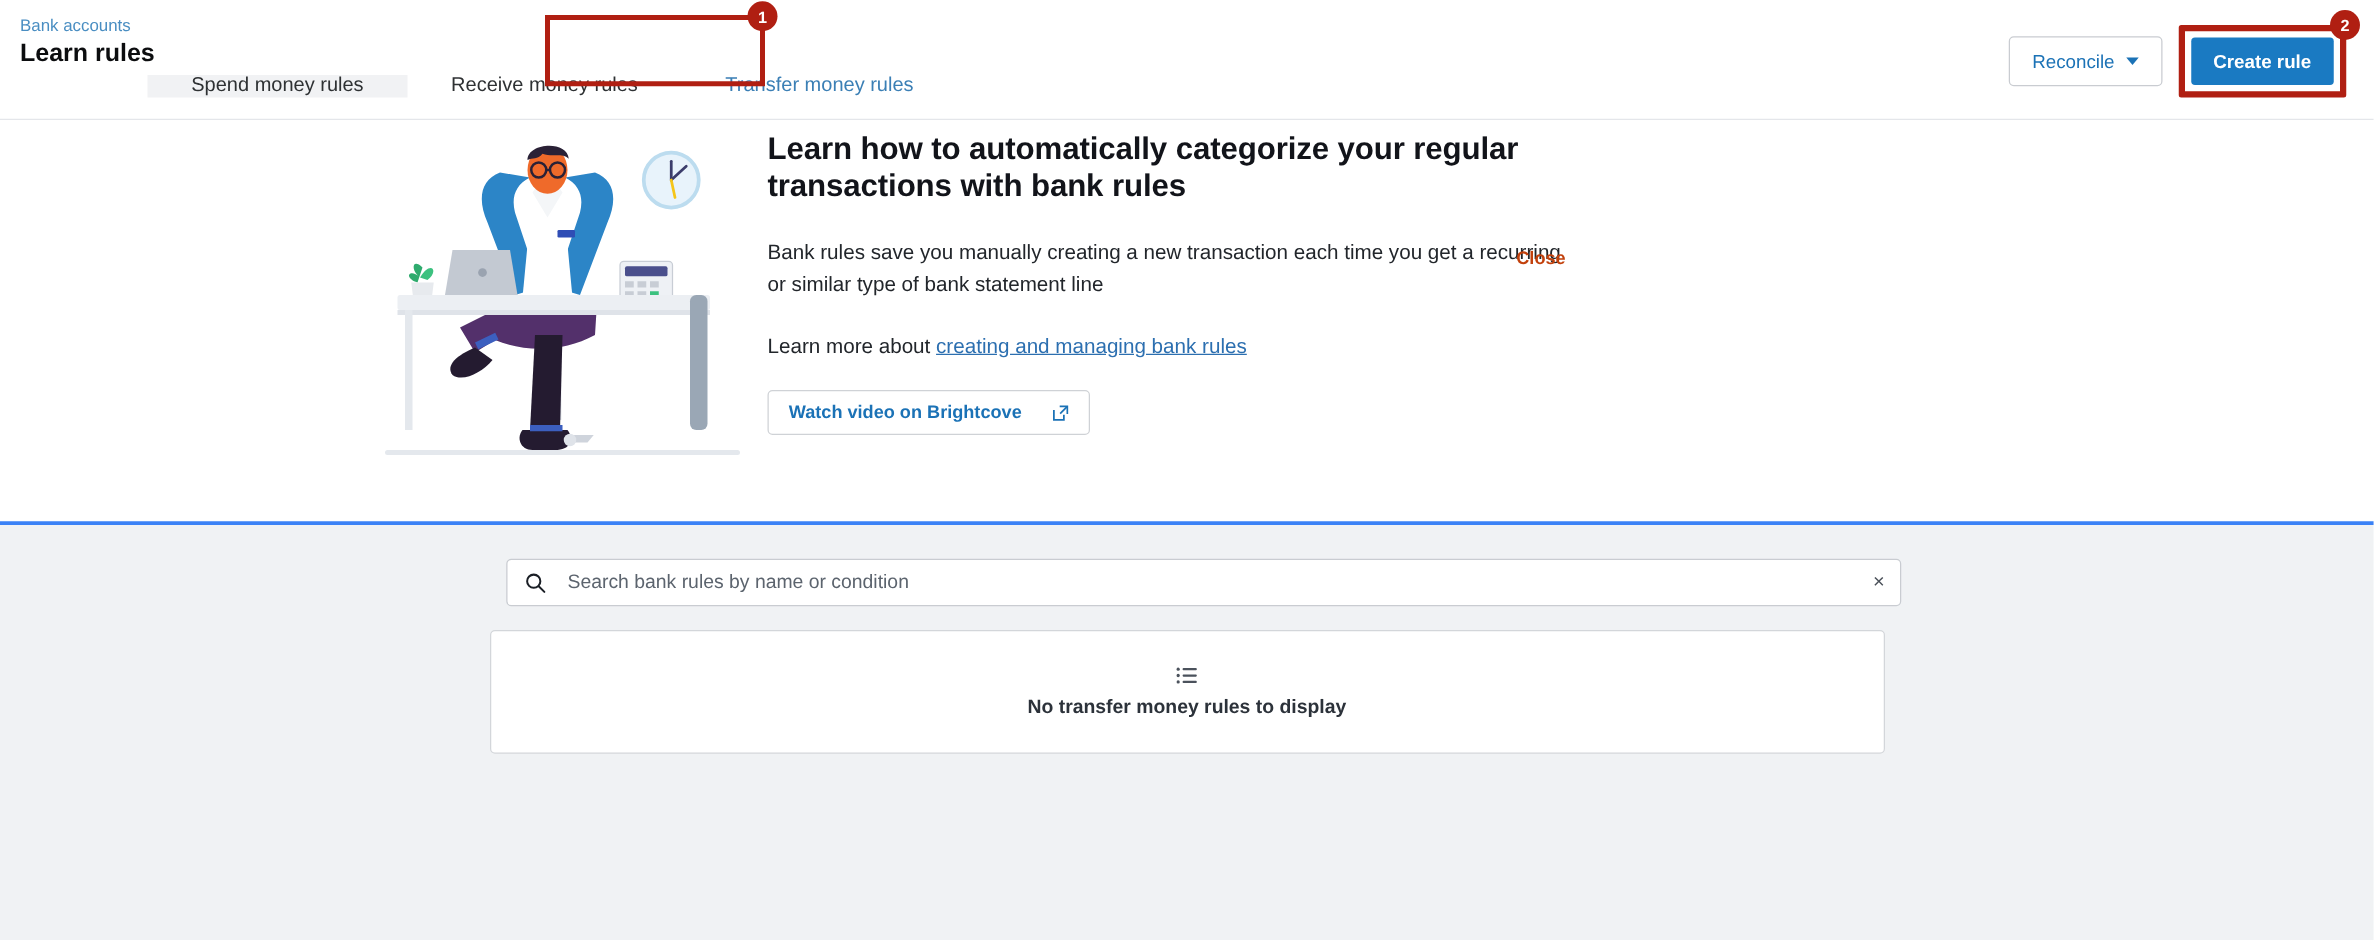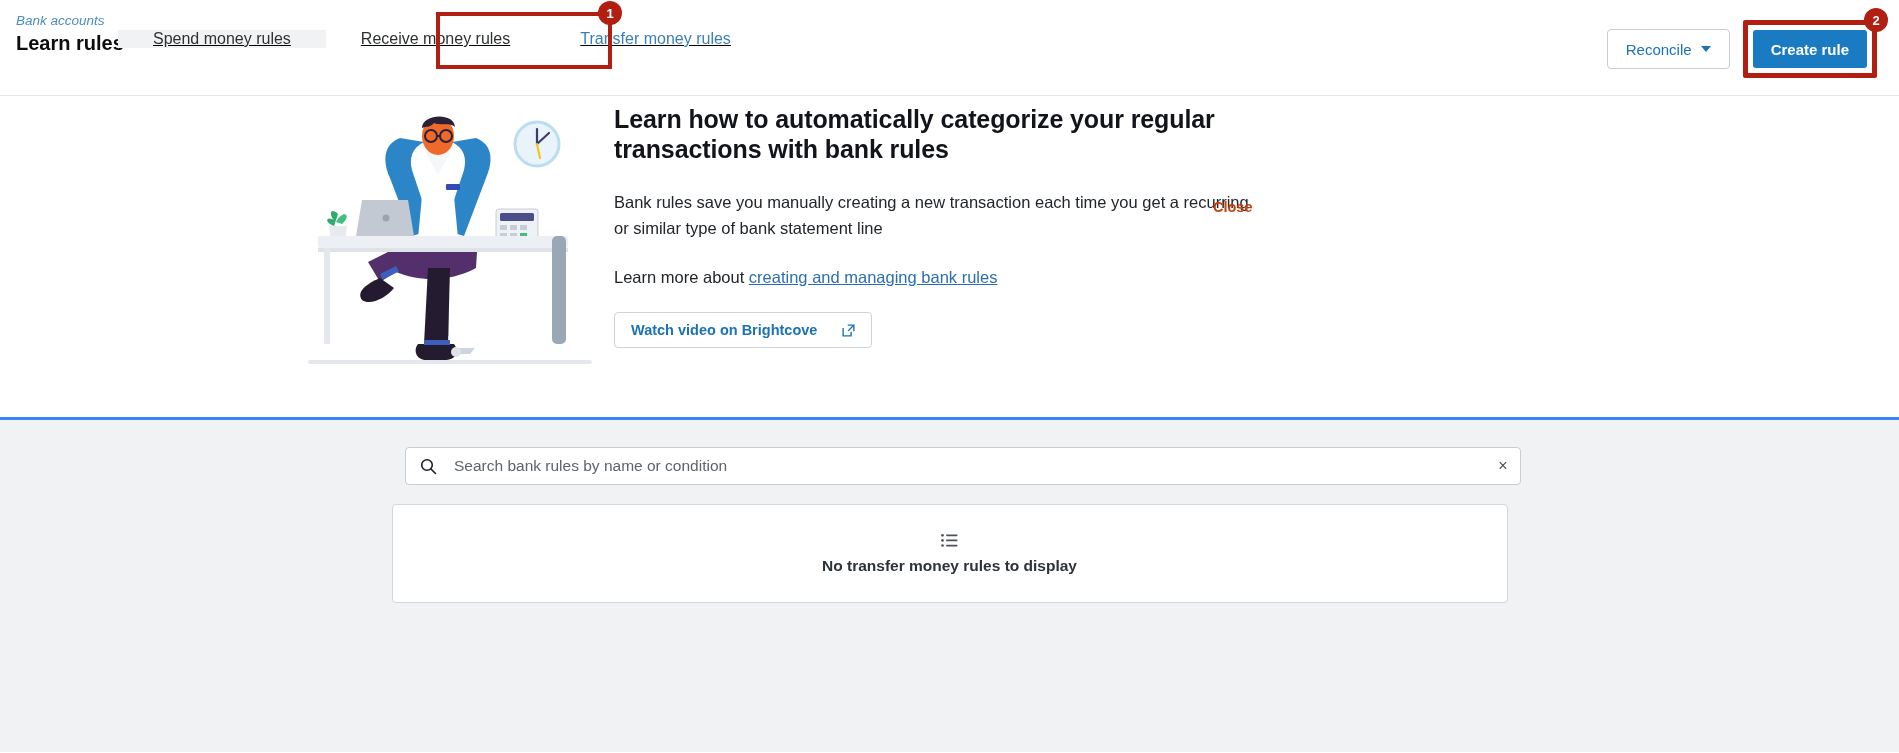--- a/index.html
+++ b/index.html
@@ -26,39 +26,37 @@
     top: 12px;
     width: 120px;
   }
   .breadcrumb-link {
     display: block;
     font-size: 13.5px;
     color: #4a8ec2;
     line-height: 18px;
     text-decoration: none;
     white-space: nowrap;
-    font-style: italic;
   }
   .page-title {
     display: block;
     font-size: 20px;
     font-weight: bold;
     color: #0c0d0f;
     line-height: 26px;
     white-space: nowrap;
   }
 
   .tabs {
     position: absolute;
     left: 118px;
     top: 0;
     height: 78px;
     display: flex;
-    align-items: center;
-    text-decoration: underline;
+    align-items: flex-end;
   }
   .tab {
     display: flex;
     align-items: center;
     justify-content: center;
     padding: 0 35px;
     font-size: 16px;
     color: #2e3133;
     cursor: pointer;
     white-space: nowrap;

